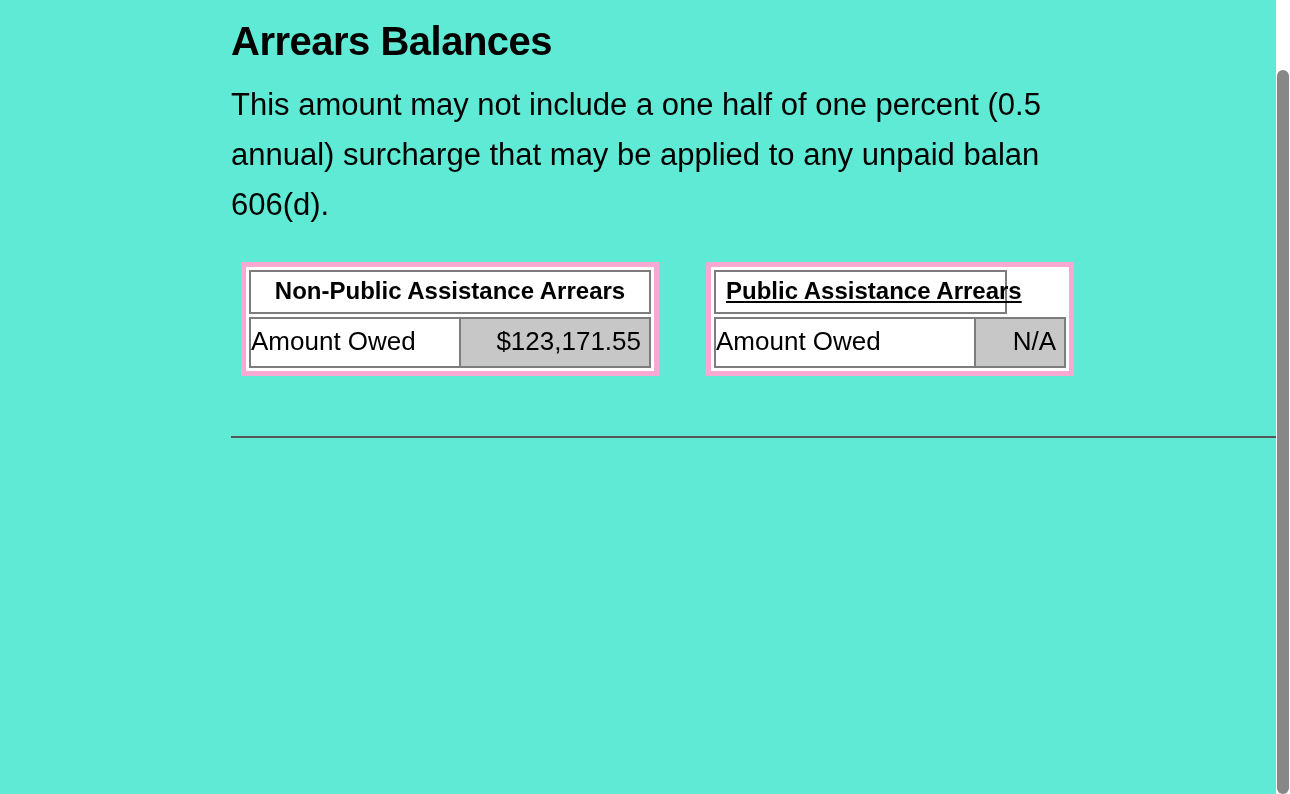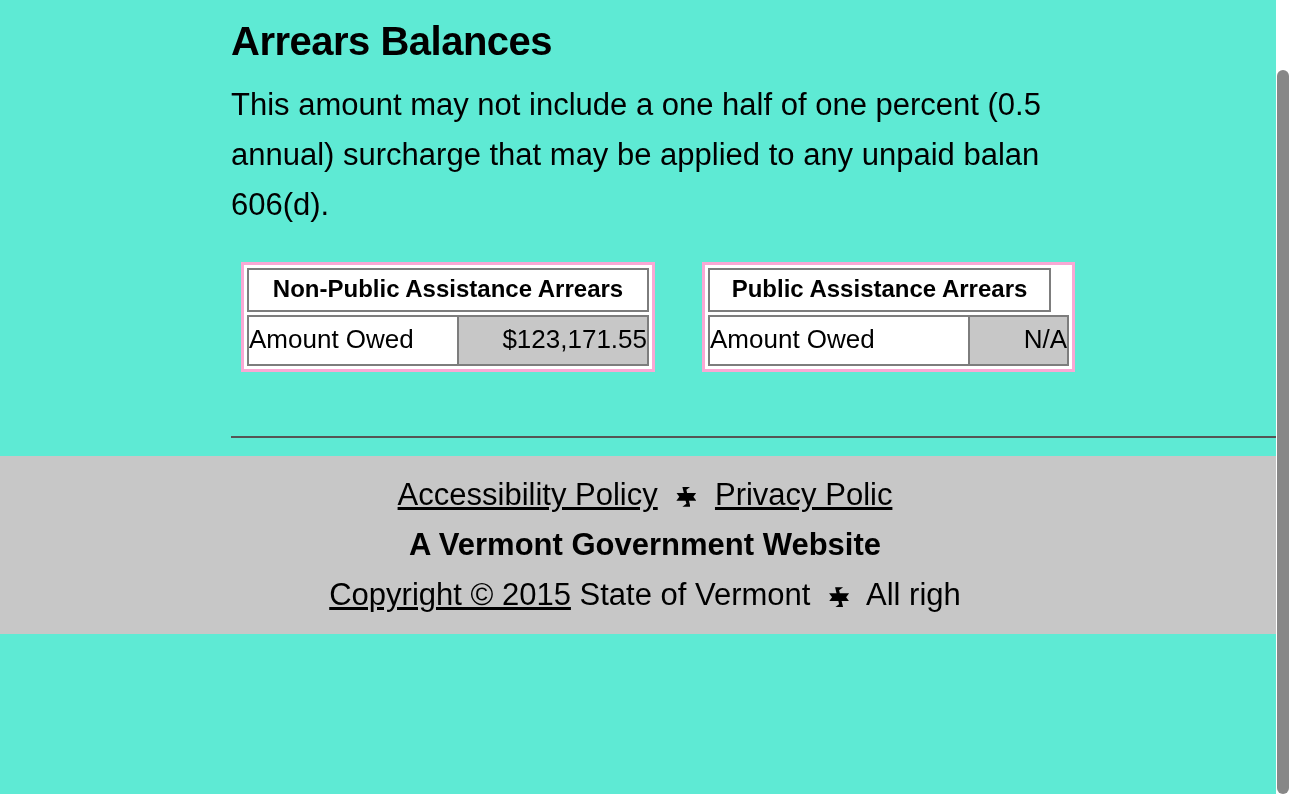--- a/index.html
+++ b/index.html
@@ -49,21 +49,21 @@
   
   .tables-row {
     position: absolute;
     left: 241px;
     top: 262px;
     display: flex;
     align-items: flex-start;
   }
 
   .arrears-table {
-    border: 3px solid #f9a8d4;
+    border: 5px solid #f9a8d4;
     background: #ffffff;
     padding: 3px;
     margin-right: 47px;
     box-sizing: border-box;
   }
 
   .arrears-table:last-child { margin-right: 0; }
 
   .tbl-head {
     border: 2px solid #7d7d7d;
@@ -88,35 +88,35 @@
     padding: 7px 10px 9px 0;
     box-sizing: border-box;
     white-space: nowrap;
   }
 
   .tbl-cell-value {
     border: 2px solid #7d7d7d;
     border-left: none;
     background: #c7c7c7;
     font-size: 26px;
-    padding: 7px 0 9px 10px;
+    padding: 7px 8px 9px 10px;
     text-align: right;
     box-sizing: border-box;
     white-space: nowrap;
   }
 
   
   #tbl-npa .tbl-head { width: 402px; }
   #tbl-npa .tbl-cell-label { width: 212px; }
   #tbl-npa .tbl-cell-value { width: 190px; }
 
   
-  #tbl-pa .tbl-head { width: 343px; }
+  #tbl-pa .tbl-head { width: 293px; text-decoration: underline; }
   #tbl-pa .tbl-cell-label { width: 262px; }
-  #tbl-pa .tbl-cell-value { width: 99px; }
+  #tbl-pa .tbl-cell-value { width: 90px; }
 
   
   .divider {
     position: absolute;
     left: 231px;
     top: 436px;
     width: 1059px;
     height: 2px;
     background: #555555;
   }
@@ -219,36 +219,18 @@
       <div class="tbl-body">
         <div class="tbl-cell-label">Amount Owed</div>
         <div class="tbl-cell-value">N/A</div>
       </div>
     </div>
 
   </div>
 
   <div class="divider"></div>
 
-  <div class="footer">
-
-    <div class="footer-line">
-      <a href="#">Accessibility Policy</a>
-      <span class="sep-icon"></span>
-      <a href="#">Privacy Polic</a>
-    </div>
-
-    <div class="footer-line bold">A Vermont Government Website</div>
-
-    <div class="footer-line">
-      <a href="#">Copyright © 2015</a>
-      <span>State of Vermont</span>
-      <span class="sep-icon"></span>
-      <span>All righ</span>
-    </div>
-
-  </div>
 
   <div class="scrollbar-track">
     <div class="scrollbar-thumb"></div>
   </div>
 
 </div>
 
 </body></html>

